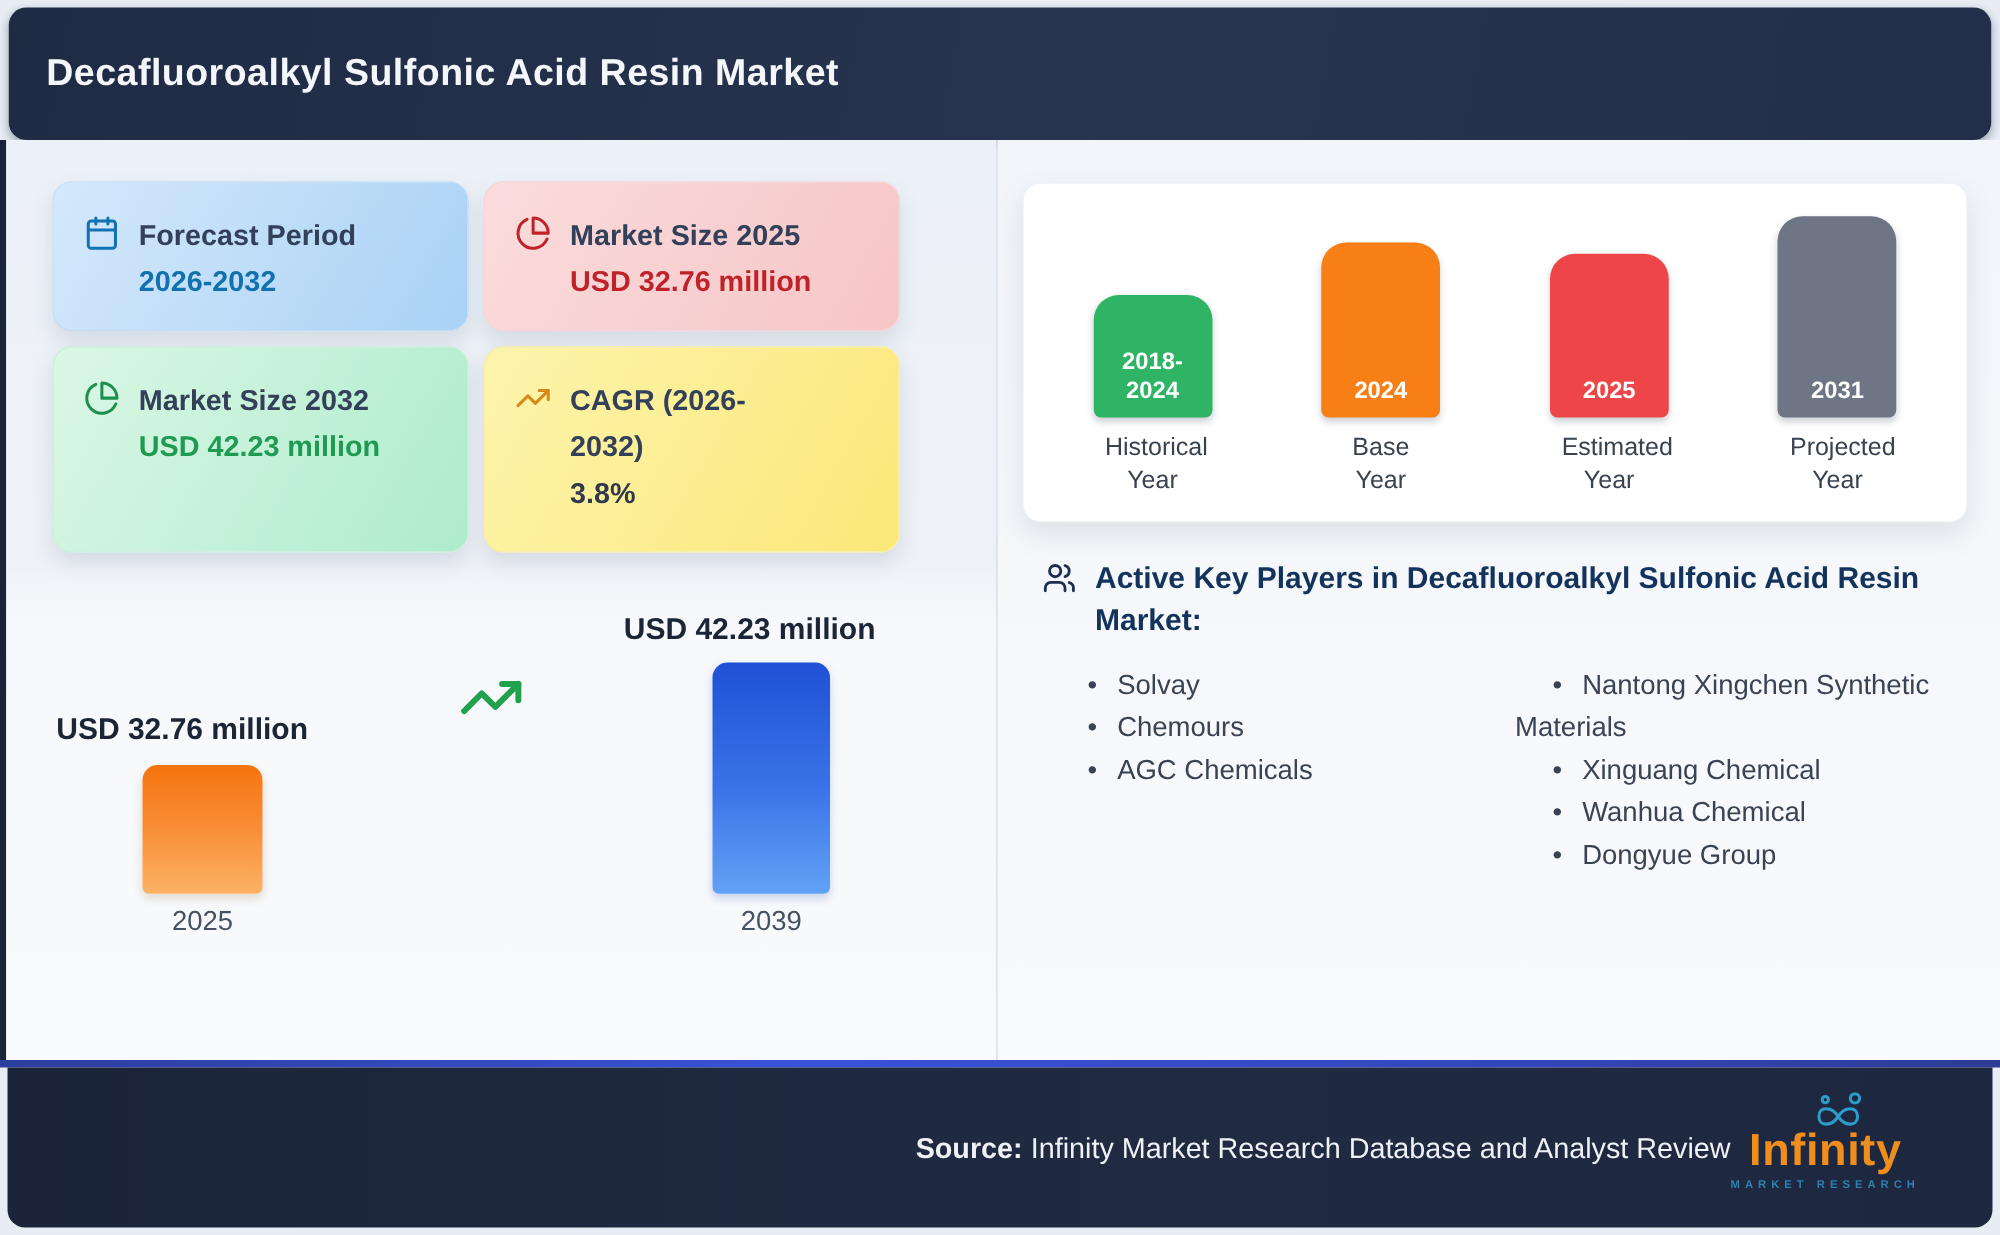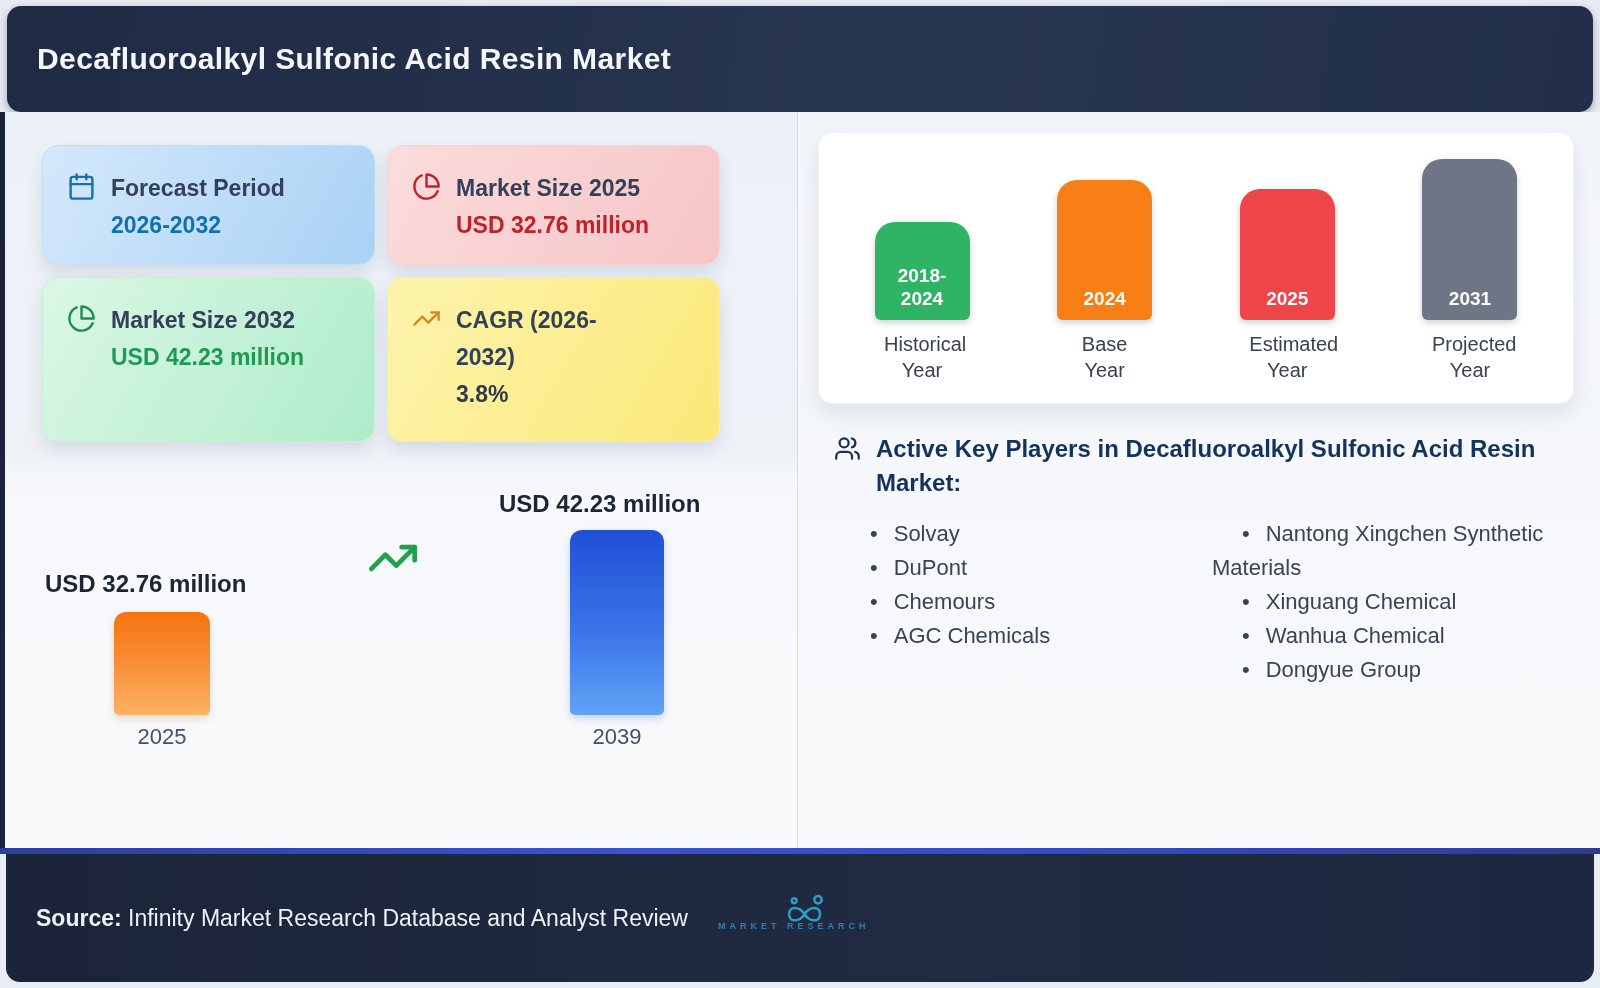--- a/index.html
+++ b/index.html
@@ -26,21 +26,21 @@
     border-left:5px solid #1a2339; border-right:5px solid #1a2339;
   }
   .left-panel {
     width:793px; flex:0 0 793px; position:relative;
     background:linear-gradient(180deg,#ecf1f7 0%,#eef2f7 46%,#f6f8fb 52%,#f9fafc 100%);
     border-right:1px solid #d8dee8;
     padding:33px 0 0 37px;
   }
   .right-panel {
     flex:1; background:linear-gradient(180deg,#f2f5fa 0%,#f6f8fb 60%,#f9fafc 100%);
-    padding:20px 26px 0 20px;
+    padding:34px 26px 0 20px;
   }
 
   
   .cards { display:grid; grid-template-columns:333px 333px; column-gap:28px; row-gap:30px;gap:12px; }
   .card {
     border-radius:16px; padding:24px 20px 0 24px; display:flex; gap:14px;
     box-shadow:0 8px 16px rgba(100,116,139,.18);
   }
   .card.h-short { height:120px; }
   .card.h-tall  { height:165px; }
@@ -110,21 +110,21 @@
   .col-2 { width:340px; }
   .players-lists li { font-size:22px; color:#3a4354; line-height:34px; }
   .bli::before { content:"\2022"; font-size:22px; color:#3a4354; }
   .bli { display:inline; margin:0 16px 0 30px; }
 
   
   .accent-line { height:6px; background:linear-gradient(90deg,#2c3f9e 0%,#3a52d8 40%,#3347bd 75%,#2e3c96 100%); }
   .footer {
     height:128px; margin:0 6px 6px 6px; border-radius:0 0 14px 14px;
     background:linear-gradient(90deg,#1b2438 0%,#202b42 60%,#1d2840 100%);
-    display:flex; align-items:center; justify-content:flex-start; padding:0 32px 0 30px;gap:30px;
+    display:flex; align-items:center; justify-content:flex-end; padding:0 32px 0 30px;
   }
   .source { font-size:23px; color:#eef1f6; }
   .source .src-label { font-weight:700; }
   .logo { position:relative; text-align:center; margin-right:26px; padding-top:14px; }
   .logo-swirl { position:absolute; top:-12px; left:50%; transform:translateX(-34%); color:#2e9cc9; }
   .logo-swirl svg { width:66px; height:32px; }
   .logo-name { font-size:36px; font-weight:800; color:#ef8d1d; letter-spacing:.5px; position:relative; }
   .logo-sub { font-size:9px; font-weight:700; color:#2f7fb0; letter-spacing:4px; margin-top:1px; }
 </style>
 </head>
@@ -260,21 +260,20 @@
                 <path d="M22 21v-2a4 4 0 0 0-3-3.87"></path>
                 <path d="M16 3.13a4 4 0 0 1 0 7.75"></path>
               </svg>
           </span>
           <h2>Active Key Players in Decafluoroalkyl Sulfonic Acid Resin Market:</h2>
         </div>
 
         <div class="players-lists">
           <ul class="col-1">
             <li><span class="bli"></span><span>Solvay</span></li>
-            <li><span class="bli"></span><span>DuPont</span></li>
             <li><span class="bli"></span><span>Chemours</span></li>
             <li><span class="bli"></span><span>AGC Chemicals</span></li>
           </ul>
           <ul class="col-2">
             <li><span class="bli"></span><span>Nantong Xingchen Synthetic Materials</span></li>
             <li><span class="bli"></span><span>Xinguang Chemical</span></li>
             <li><span class="bli"></span><span>Wanhua Chemical</span></li>
             <li><span class="bli"></span><span>Dongyue Group</span></li>
           </ul>
         </div>
@@ -290,17 +289,18 @@
       <span>Infinity Market Research Database and Analyst Review</span>
     </div>
     <div class="logo">
       <span class="logo-swirl">
         <svg viewBox="0 0 64 30" fill="none" stroke="currentColor" stroke-width="2.4" stroke-linecap="round">
           <path d="M32 19c-5 8-15 8-15 0s10-8 15 0c5 8 15 8 15 0s-10-8-15 0z"></path>
           <circle cx="22" cy="6" r="2.4"></circle>
           <circle cx="45" cy="5" r="3.6"></circle>
         </svg>
       </span>
+      <div class="logo-name">Infinity</div>
       <div class="logo-sub">MARKET RESEARCH</div>
     </div>
   </div>
 
 </div>
 
 </body></html>

